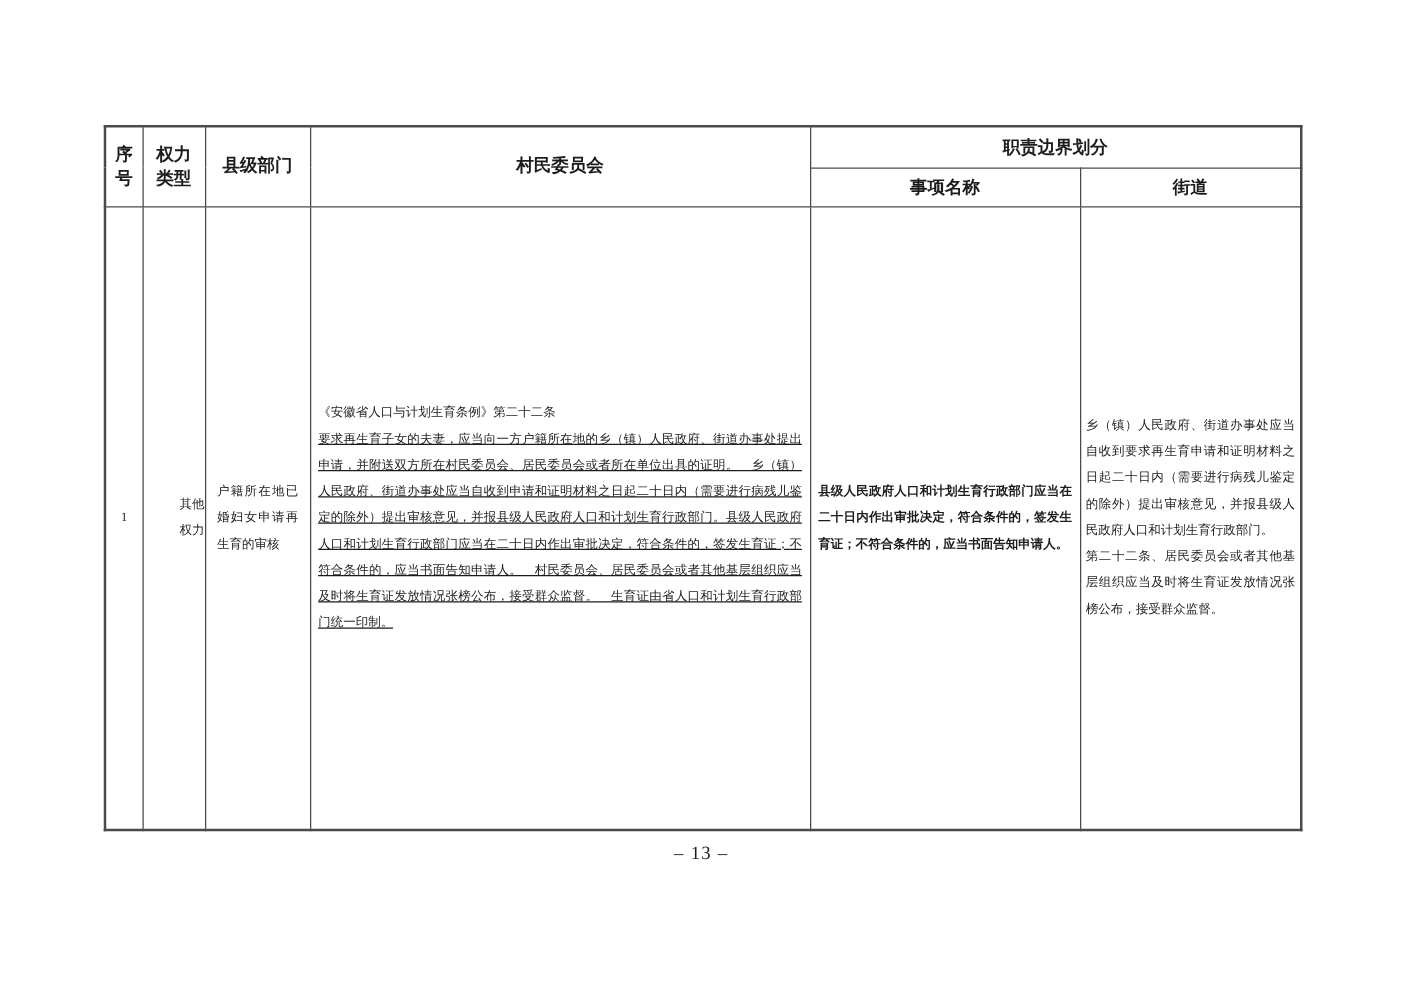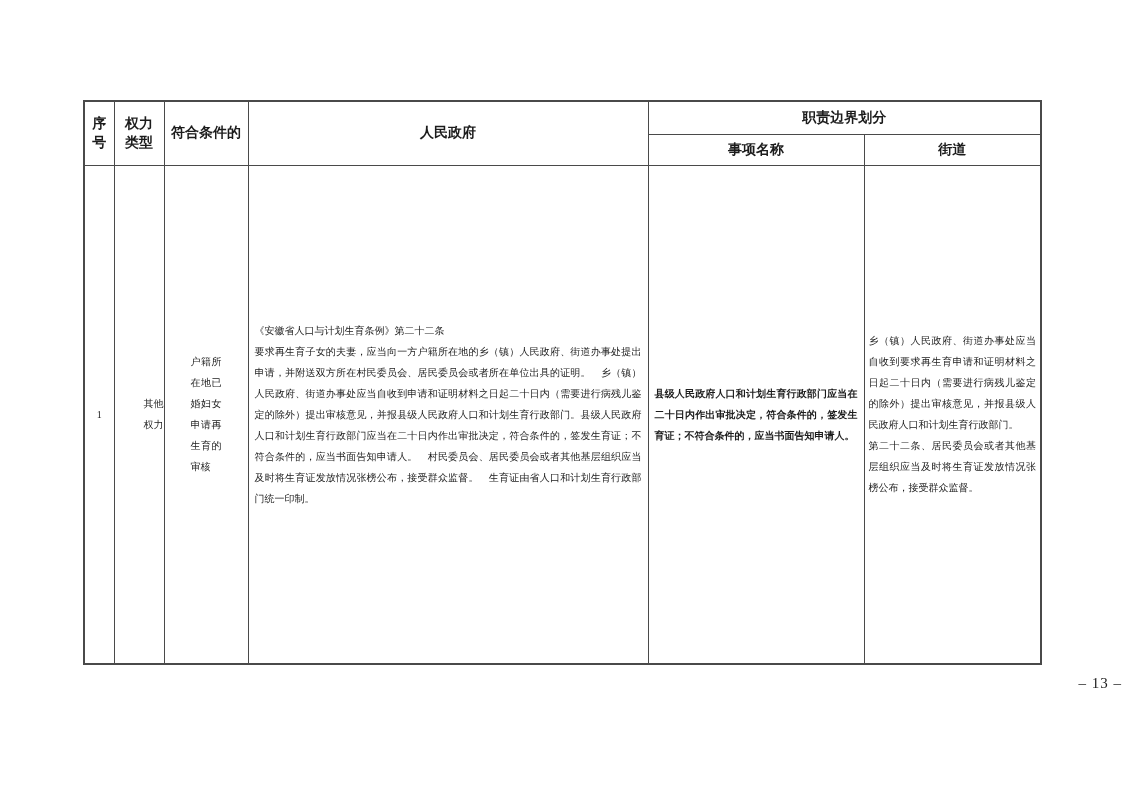--- a/index.html
+++ b/index.html
@@ -28,30 +28,30 @@
     line-height: 1.4;
     white-space: pre-line;
   }
   tr.header-row-1 th { height: 33px; }
   tr.header-row-2 th { height: 31px; }
 
   tbody td { height: 499px; font-size: 10px; line-height: 21px; margin-top: 16px; }
 
   td.cell-serial     { text-align: center; }
   td.cell-power-type { text-align: right; white-space: pre-line; }
-  td.cell-item-name  { padding: 0 26px; text-align: justify; }
+  td.cell-item-name  { padding: 0 9px; text-align: justify; }
   td.cell-basis      { padding: 0 6px; }
-  td.cell-basis .basis-body { text-align: justify; }
+  td.cell-basis .basis-body { text-align: justify; text-decoration: underline; }
   td.cell-county     { padding: 0 6px; text-align: justify; font-weight: bold; }
   td.cell-street     { padding: 4px 4px; text-align: justify; }
   td.cell-street p   { text-align: justify; }
 
   .page-number {
     position: absolute; top: 675px; left: 0; width: 100%;
-    text-align: right; font-size: 15px; letter-spacing: 1px;
+    text-align: center; font-size: 15px; letter-spacing: 1px;
   }
 </style>
 </head>
 <body>
 
 <div class="page">
 
   <table class="power-table">
     <colgroup>
       <col style="width:30px">
@@ -60,22 +60,22 @@
       <col style="width:400px">
       <col style="width:216px">
       <col style="width:177px">
     </colgroup>
     <thead>
       <tr class="header-row-1">
         <th rowspan="2">序
 号</th>
         <th rowspan="2">权力
 类型</th>
-        <th rowspan="2">符合条件的</th>
-        <th rowspan="2">人民政府</th>
+        <th rowspan="2">县级部门</th>
+        <th rowspan="2">村民委员会</th>
         <th colspan="2">职责边界划分</th>
       </tr>
       <tr class="header-row-2">
         <th>事项名称</th>
         <th>街道</th>
       </tr>
     </thead>
     <tbody>
       <tr>
         <td class="cell-serial">1</td>

